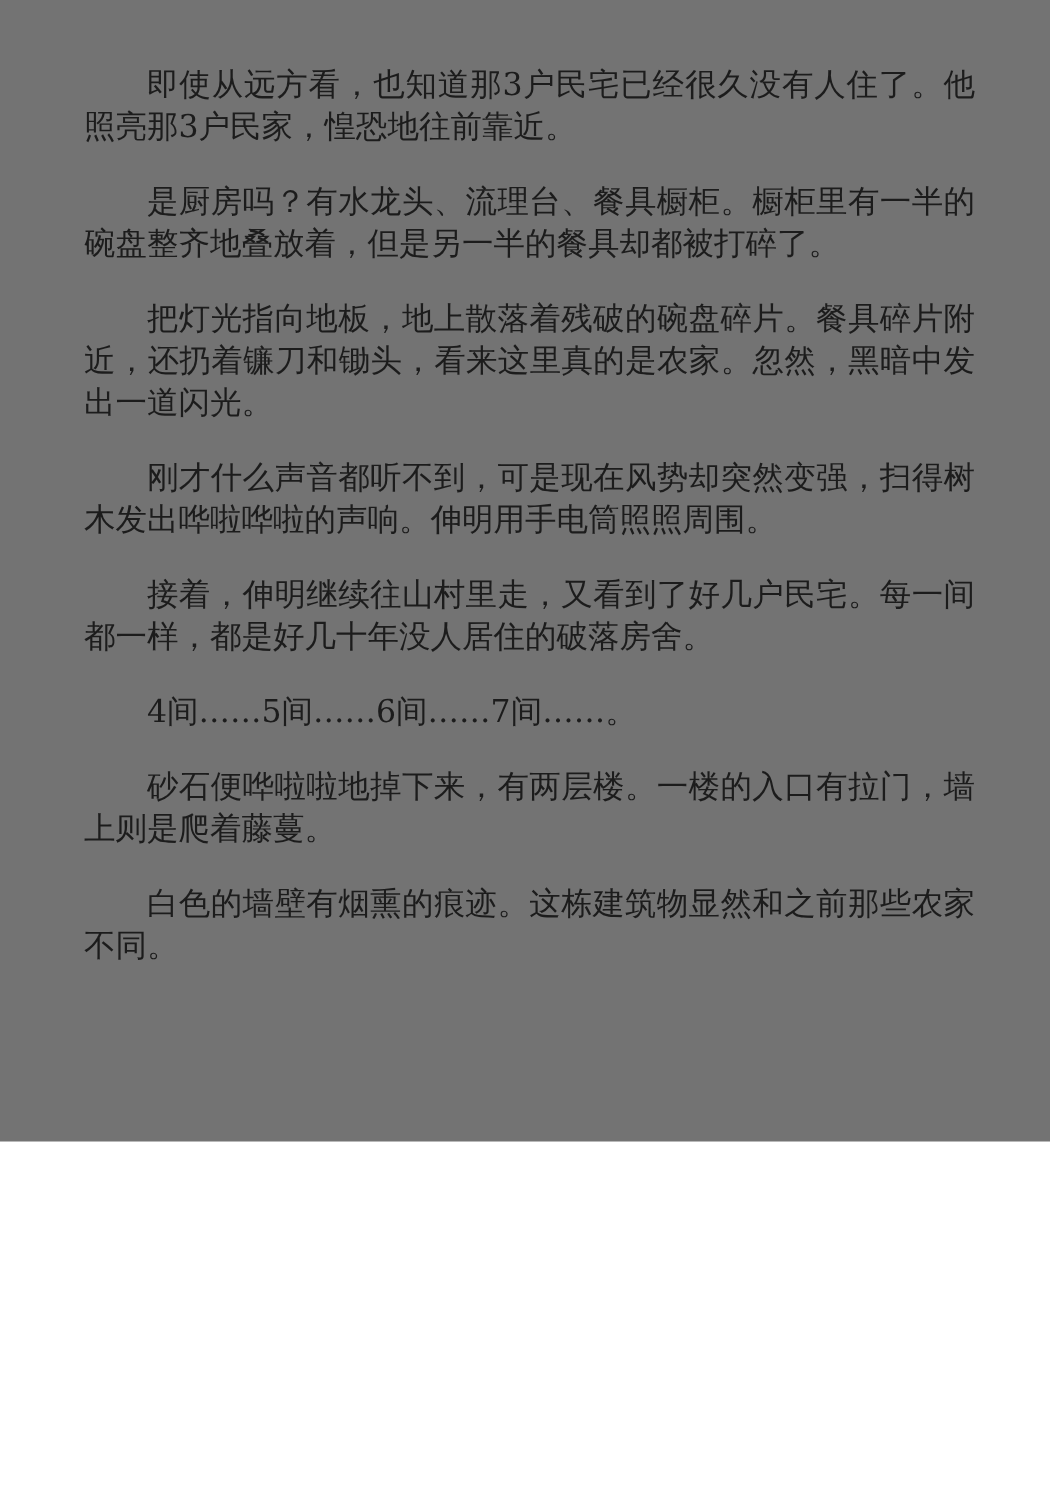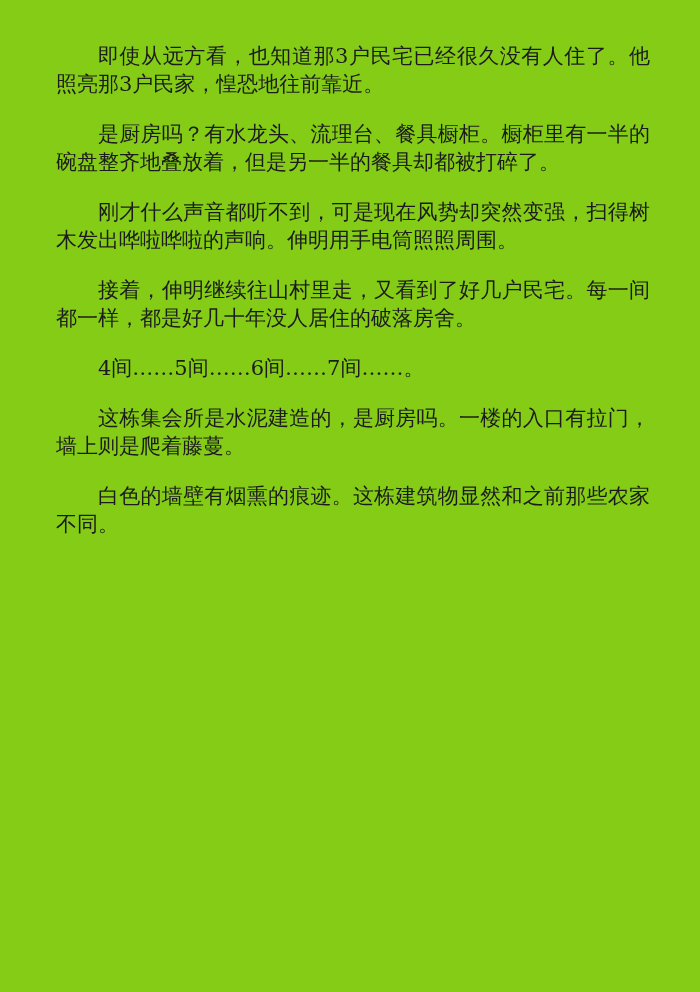--- a/index.html
+++ b/index.html
@@ -9,40 +9,41 @@
   }
   body {
     width: 700px;
     height: 992px;
     overflow: hidden;
     font-family: "DejaVu Serif", "Liberation Serif", serif;
   }
   .page {
     box-sizing: border-box;
     width: 700px;
-    height: 992px;
+    height: 761px;
     padding: 42px 50px 0 56px;
-    background: #84cc16;
+    background: #737373;
   }
   .page p {
     margin: 0 0 22px 0;
     font-size: 21px;
     line-height: 28px;
     color: #1c1c1c;
     text-indent: 2em;
     text-align: justify;
     text-justify: inter-ideograph;
     word-break: break-all;
     font-weight: 400;
   }
 </style>
 </head>
 <body>
 
 <div class="page">
   <p>即使从远方看，也知道那3户民宅已经很久没有人住了。他照亮那3户民家，惶恐地往前靠近。</p>
   <p>是厨房吗？有水龙头、流理台、餐具橱柜。橱柜里有一半的碗盘整齐地叠放着，但是另一半的餐具却都被打碎了。</p>
+  <p>把灯光指向地板，地上散落着残破的碗盘碎片。餐具碎片附近，还扔着镰刀和锄头，看来这里真的是农家。忽然，黑暗中发出一道闪光。</p>
   <p>刚才什么声音都听不到，可是现在风势却突然变强，扫得树木发出哗啦哗啦的声响。伸明用手电筒照照周围。</p>
   <p>接着，伸明继续往山村里走，又看到了好几户民宅。每一间都一样，都是好几十年没人居住的破落房舍。</p>
   <p>4间……5间……6间……7间……。</p>
-  <p>这栋集会所是水泥建造的，是厨房吗。一楼的入口有拉门，墙上则是爬着藤蔓。</p>
+  <p>砂石便哗啦啦地掉下来，有两层楼。一楼的入口有拉门，墙上则是爬着藤蔓。</p>
   <p>白色的墙壁有烟熏的痕迹。这栋建筑物显然和之前那些农家不同。</p>
 </div>
 
 </body></html>

